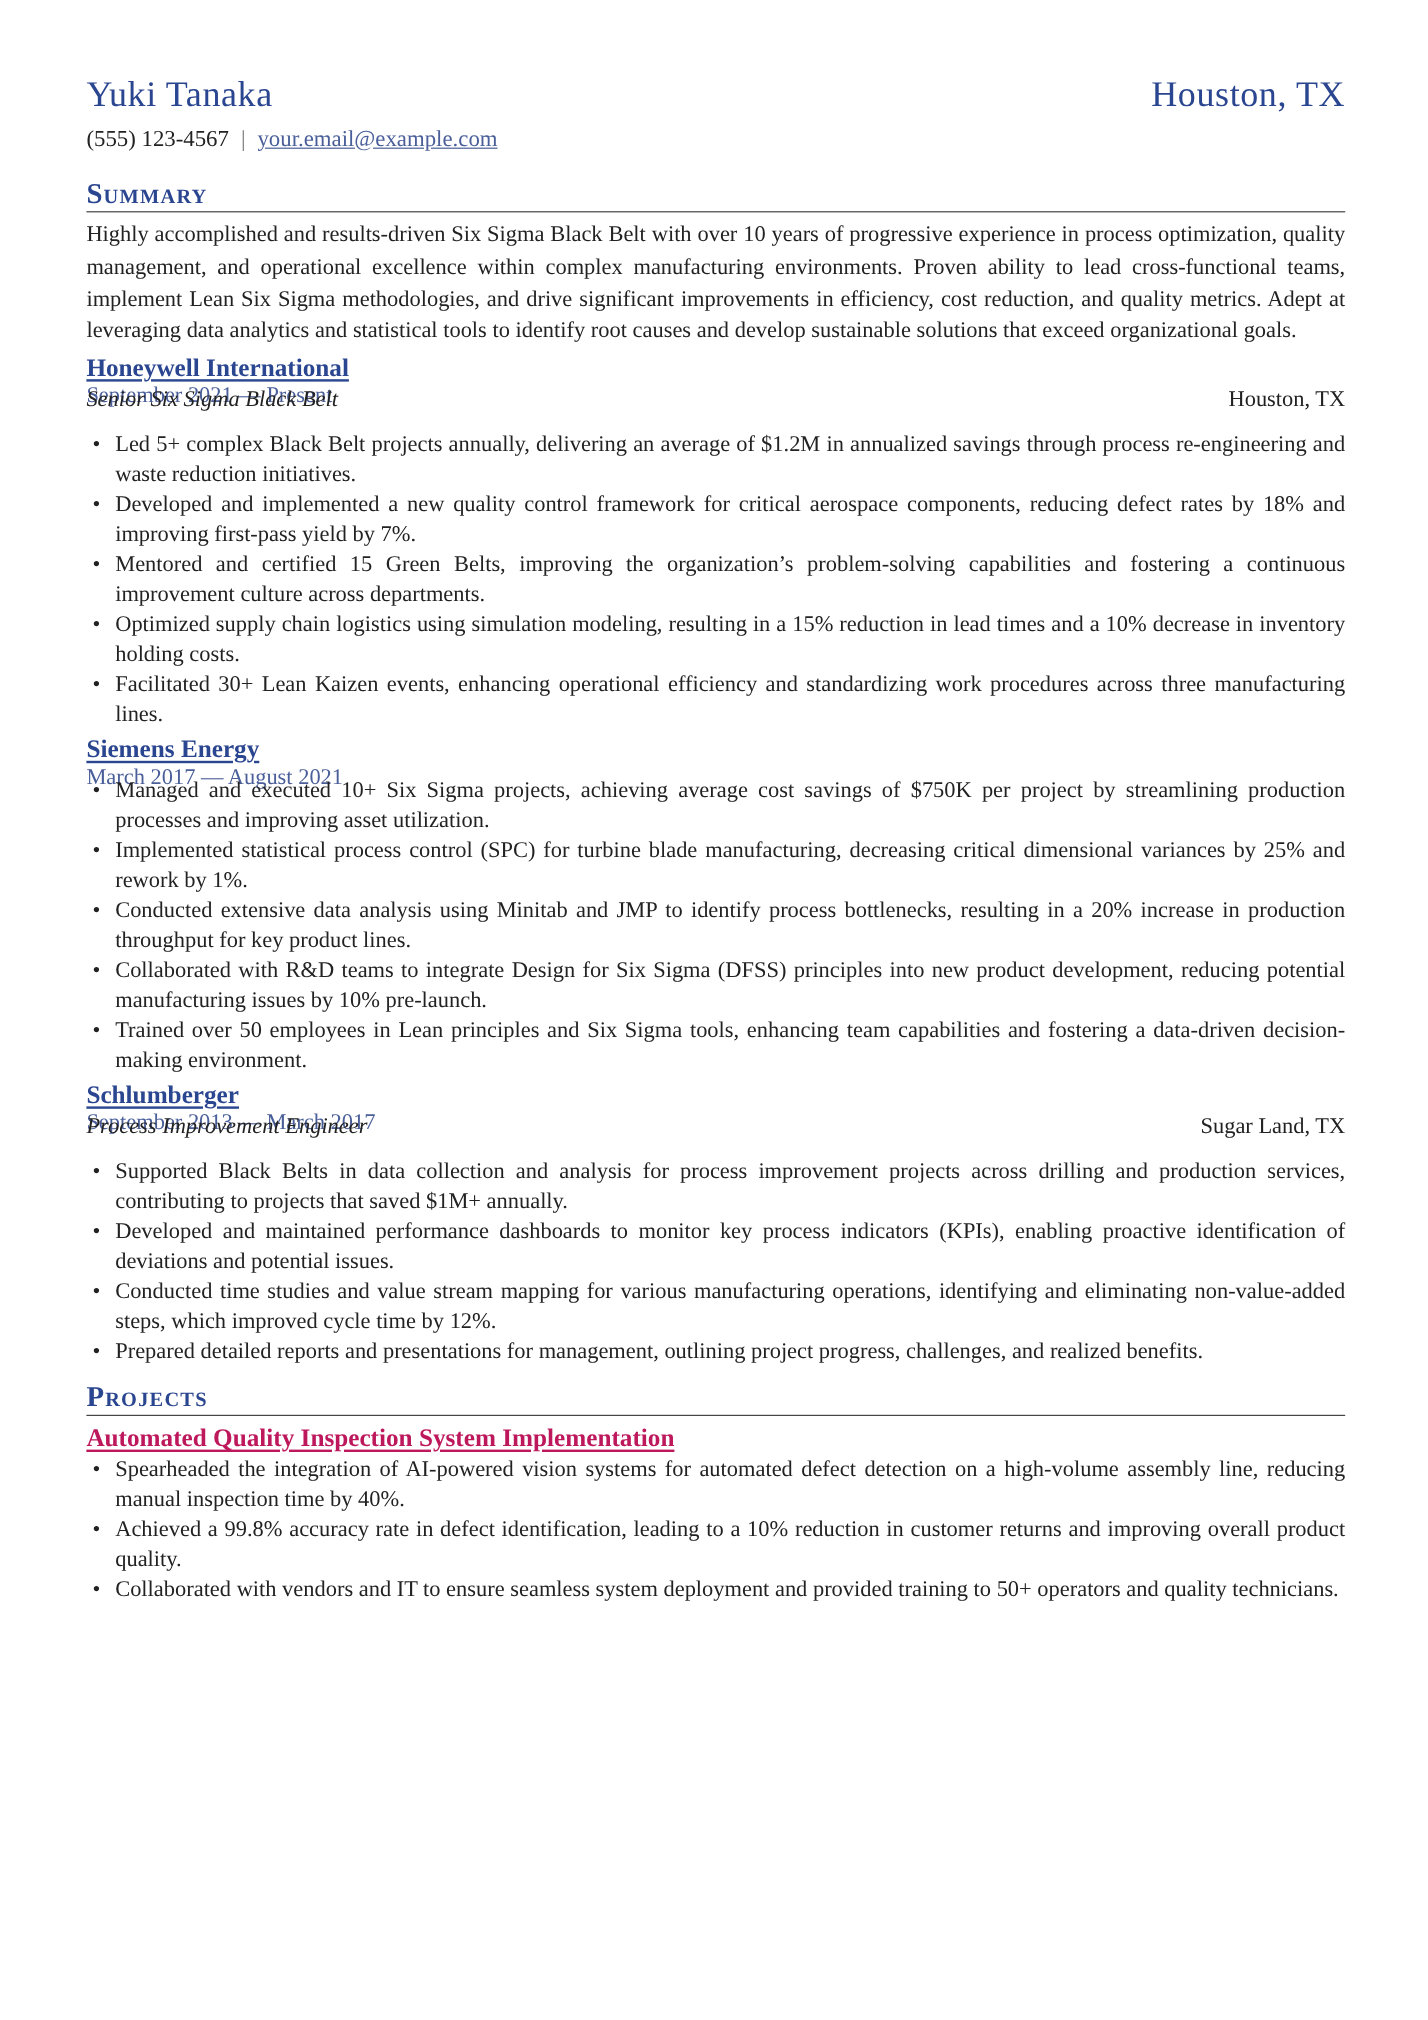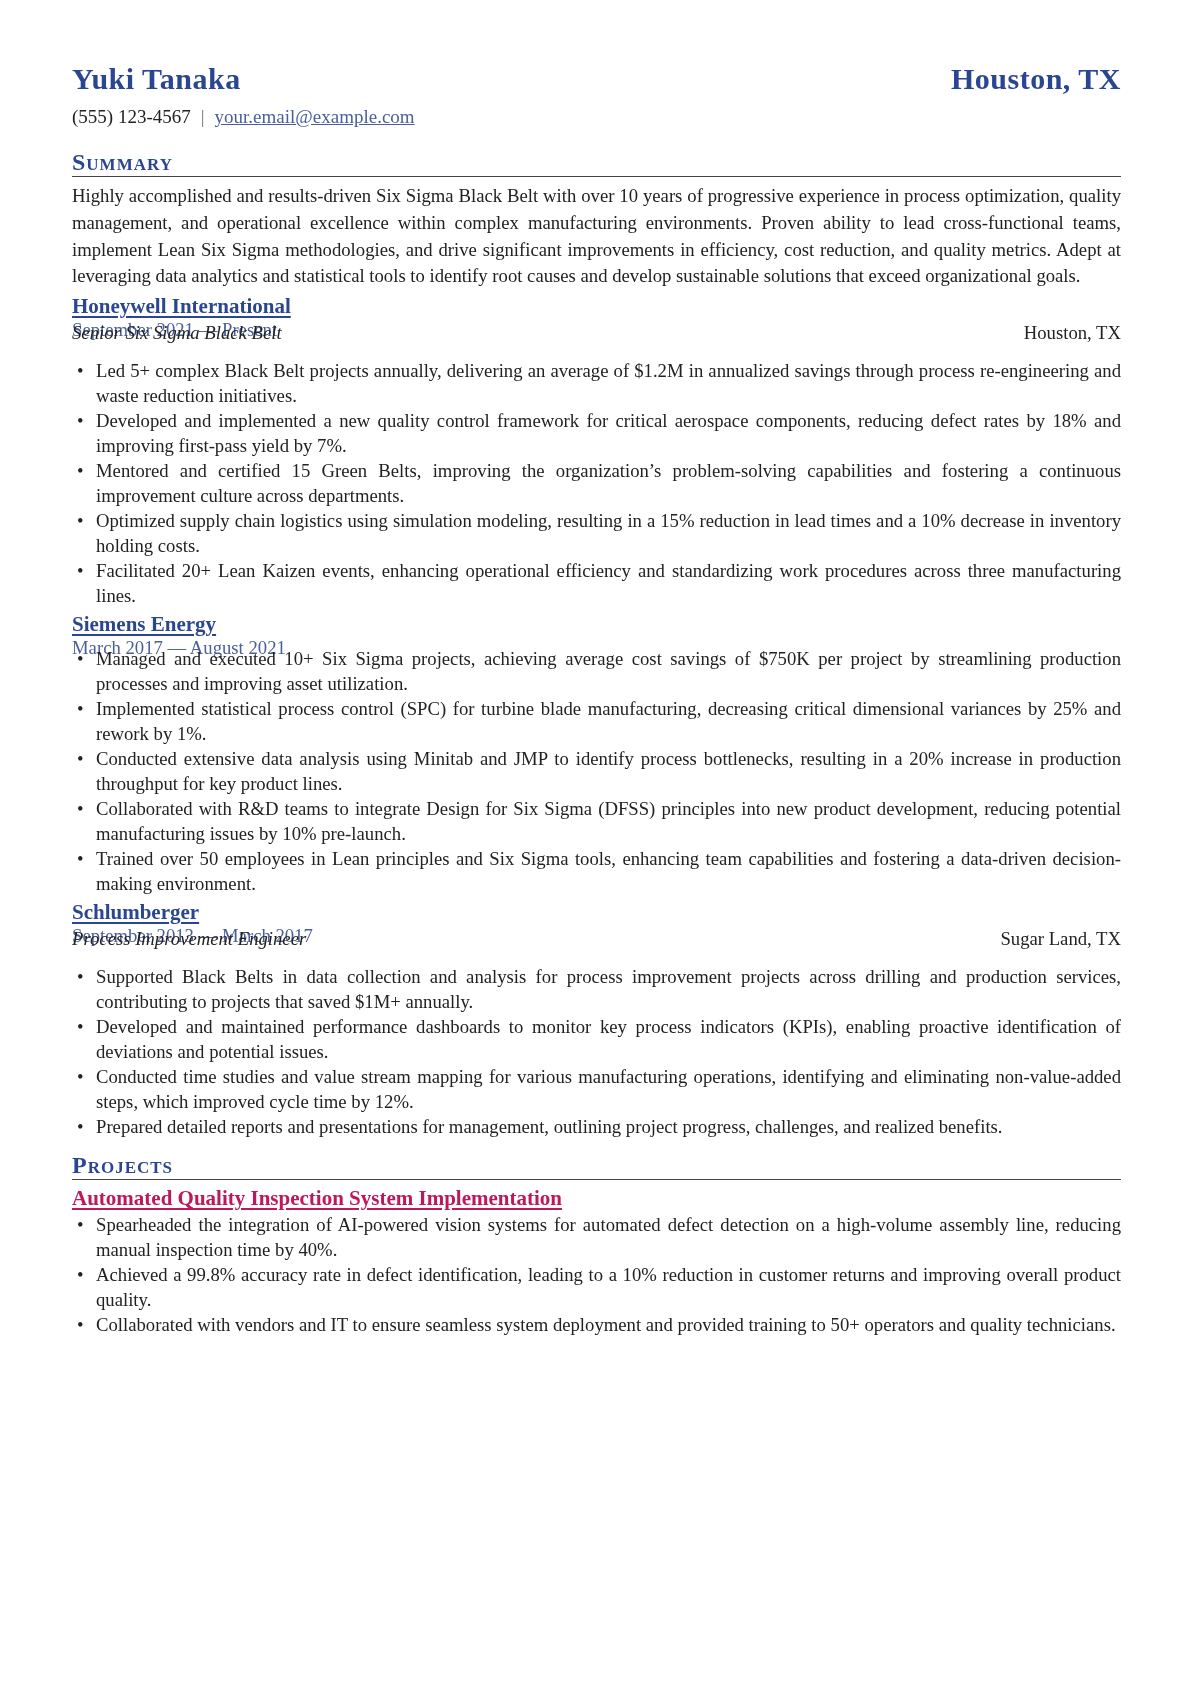--- a/index.html
+++ b/index.html
@@ -17,21 +17,21 @@
       width: 1049px;
     }
     .header-row {
       display: flex;
       justify-content: space-between;
       align-items: baseline;
       height: 42px;
     }
     .name, .location-main {
       font-family: "Liberation Serif", "DejaVu Serif", serif;
-      font-weight: bold;
+      font-weight: normal;
       color: #2b4690;
       font-size: 30px;
       letter-spacing: 0.5px;
     }
     .contact {
       font-family: "Liberation Serif", serif;
       font-size: 19px;
       color: #222;
       margin-top: 2px;
       height: 30px;
@@ -148,21 +148,21 @@
     </div>
     <div class="job-sub">
       <span class="role">Senior Six Sigma Black Belt</span>
       <span class="jloc">Houston, TX</span>
     </div>
     <ul class="bullets">
       <li>Led 5+ complex Black Belt projects annually, delivering an average of $1.2M in annualized savings through process re-engineering and waste reduction initiatives.</li>
       <li>Developed and implemented a new quality control framework for critical aerospace components, reducing defect rates by 18% and improving first-pass yield by 7%.</li>
       <li>Mentored and certified 15 Green Belts, improving the organization’s problem-solving capabilities and fostering a continuous improvement culture across departments.</li>
       <li>Optimized supply chain logistics using simulation modeling, resulting in a 15% reduction in lead times and a 10% decrease in inventory holding costs.</li>
-      <li>Facilitated 20+ Lean Kaizen events, enhancing operational efficiency and standardizing work procedures across three manufacturing lines.</li>
+      <li>Facilitated 30+ Lean Kaizen events, enhancing operational efficiency and standardizing work procedures across three manufacturing lines.</li>
     </ul>
   </div>
 
   <div>
     <div class="job-head">
       <a class="company">Siemens Energy</a>
       <span class="dates">March 2017 — August 2021</span>
     </div>
     <ul class="bullets">
       <li>Managed and executed 10+ Six Sigma projects, achieving average cost savings of $750K per project by streamlining production processes and improving asset utilization.</li>

